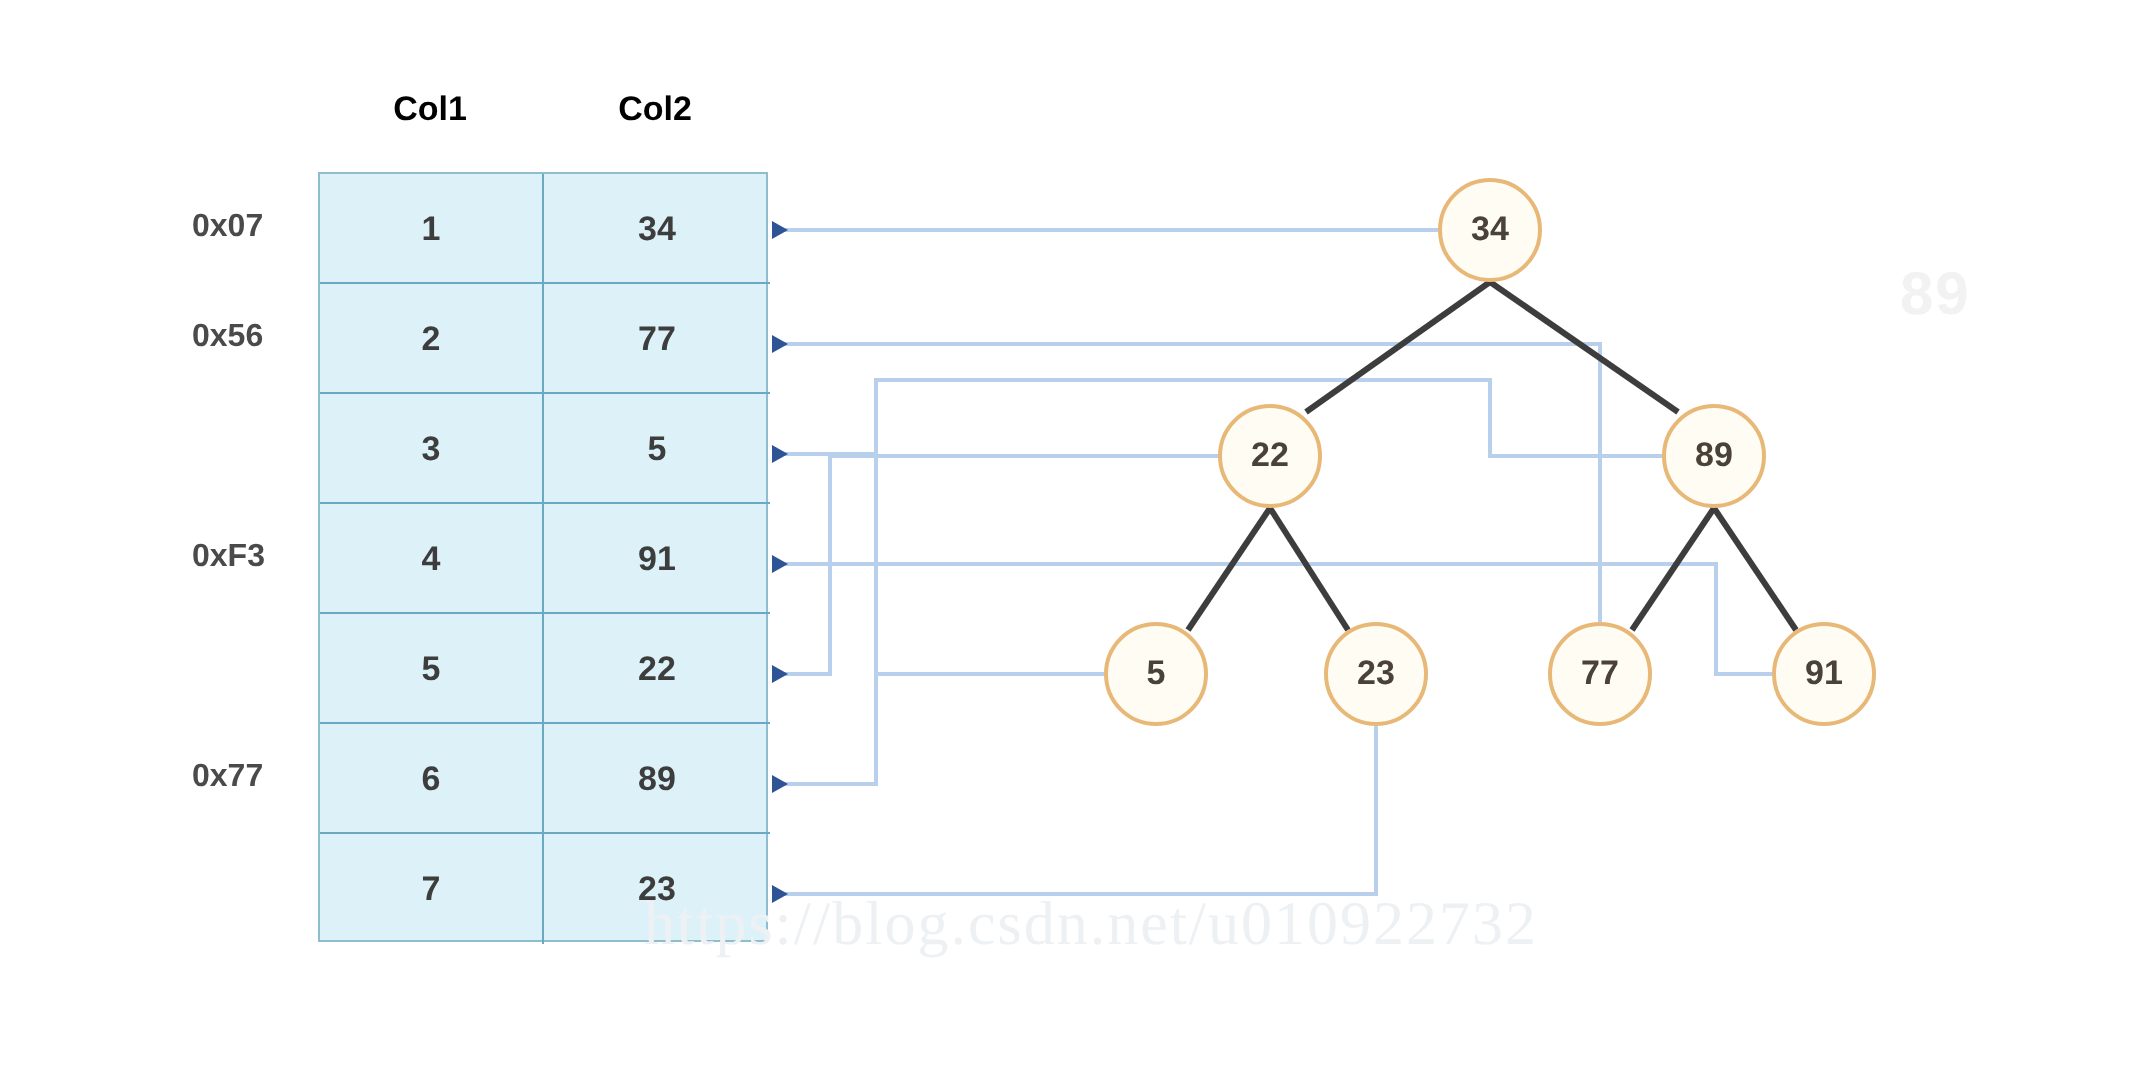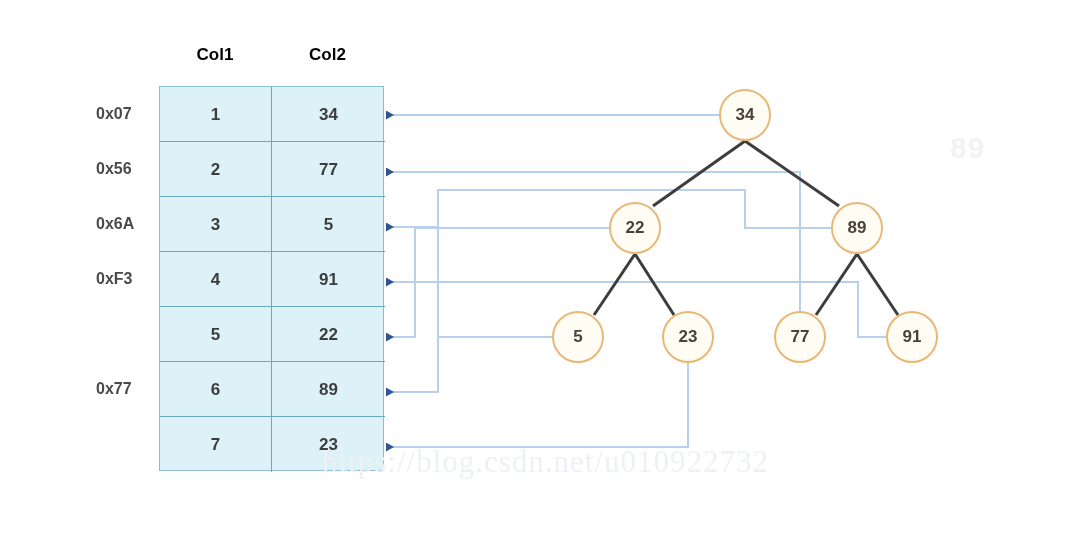--- a/index.html
+++ b/index.html
@@ -110,21 +110,20 @@
       <line x1="857" y1="254" x2="816" y2="315"></line>
       <line x1="857" y1="254" x2="898" y2="315"></line>
     </g>
   </svg>
 
   <div class="tbl-head" id="col1-head">Col1</div>
   <div class="tbl-head" id="col2-head">Col2</div>
 
   <div class="addr" style="top:86px">0x07</div>
   <div class="addr" style="top:141px">0x56</div>
-  <div class="addr" style="top:196px">0x6A</div>
   <div class="addr" style="top:251px">0xF3</div>
   <div class="addr" style="top:361px">0x77</div>
 
   <div id="table-box">
     <div class="trow" style="top:0px">
       <div class="tcell c1">1</div>
       <div class="tcell c2">34</div>
     </div>
     <div class="trow" style="top:55px">
       <div class="tcell c1">2</div>

